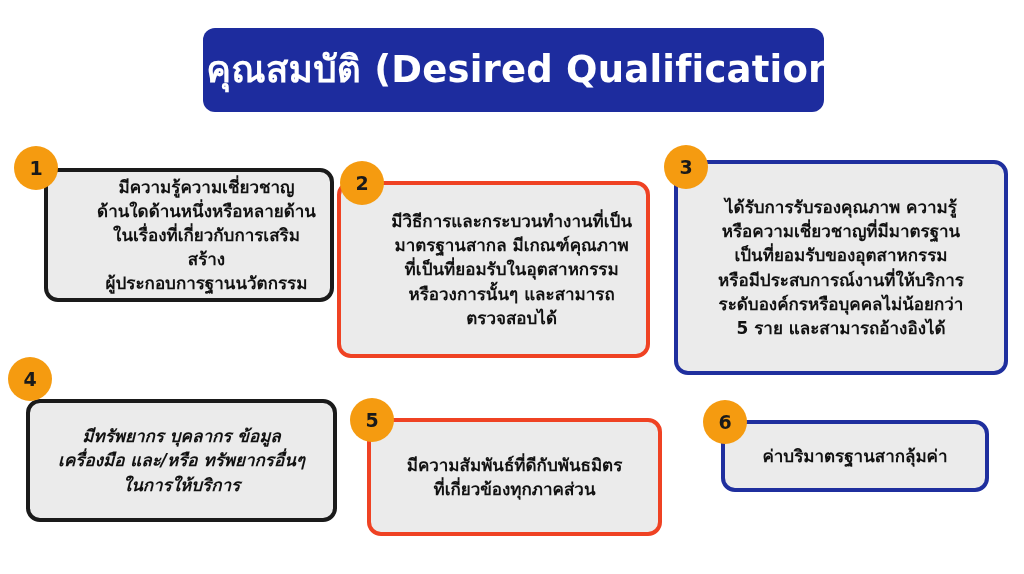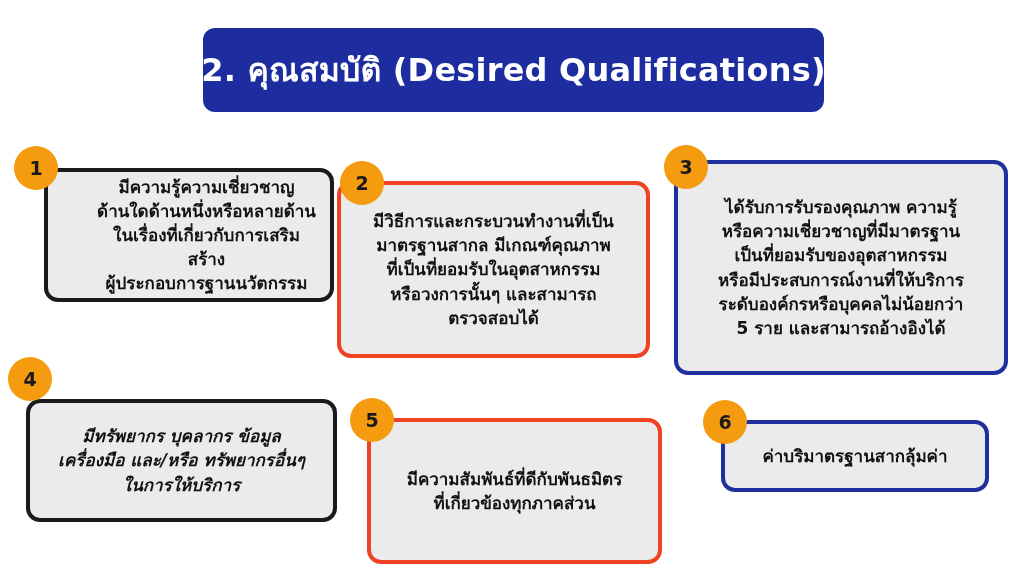--- a/index.html
+++ b/index.html
@@ -29,21 +29,21 @@
     background: #1d2c9e;
     border-radius: 12px;
     display: flex;
     align-items: center;
     justify-content: center;
     box-sizing: border-box;
     padding: 0 18px;
   }
   .header-title {
     color: #ffffff;
-    font-size: 32px;
+    font-size: 37px;
     font-weight: 700;
     letter-spacing: 0.2px;
     line-height: 1.2;
     text-align: center;
     white-space: nowrap;
   }
 
   
   .card {
     position: absolute;
@@ -83,30 +83,30 @@
     align-items: center;
     justify-content: center;
     z-index: 5;
     line-height: 1;
   }
 
   
   #card-1 { left: 44px;  top: 168px; width: 290px; height: 134px; padding-left: 35px; }
   #badge-1{ left: 14px;  top: 146px; }
 
-  #card-2 { left: 337px; top: 181px; width: 313px; height: 177px; }
+  #card-2 { left: 337px; top: 181px; width: 313px; height: 177px; justify-content: flex-end; }
   #badge-2{ left: 340px; top: 161px; }
 
   #card-3 { left: 674px; top: 160px; width: 334px; height: 215px; }
   #badge-3{ left: 664px; top: 145px; }
 
   #card-4 { left: 26px;  top: 399px; width: 311px; height: 123px; font-style: italic; }
   #badge-4{ left: 8px;   top: 357px; }
 
-  #card-5 { left: 367px; top: 418px; width: 295px; height: 146px; }
+  #card-5 { left: 367px; top: 418px; width: 295px; height: 118px; }
   #badge-5{ left: 350px; top: 398px; }
 
   #card-6 { left: 721px; top: 420px; width: 268px; height: 72px; }
   #badge-6{ left: 703px; top: 400px; }
 </style>
 </head>
 <body>
 
 <div class="slide">
 

